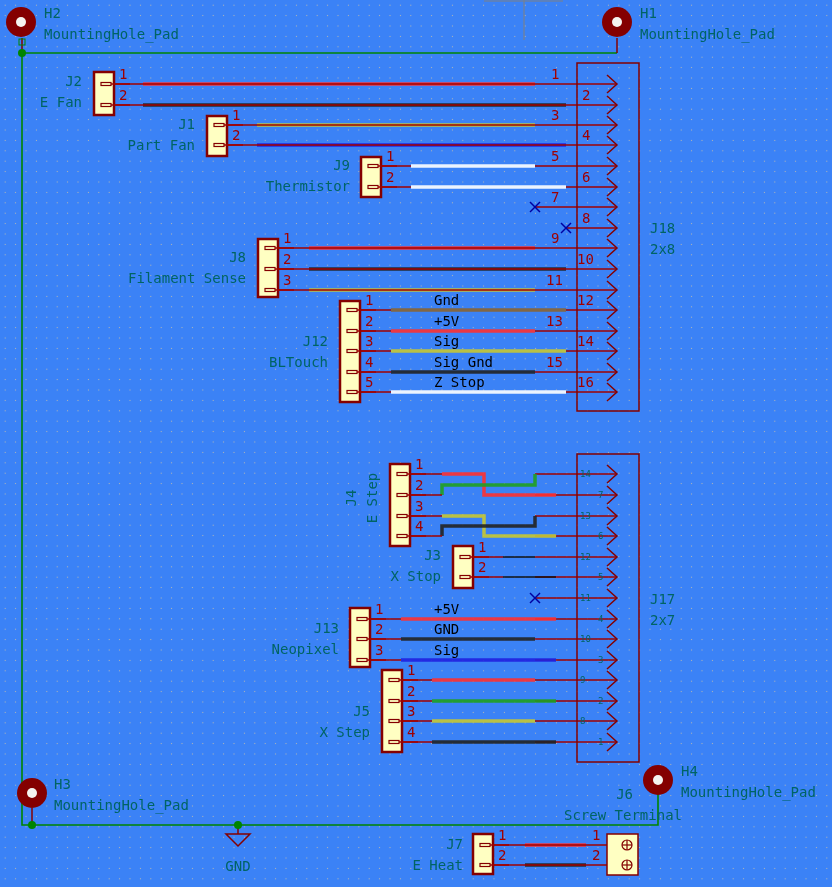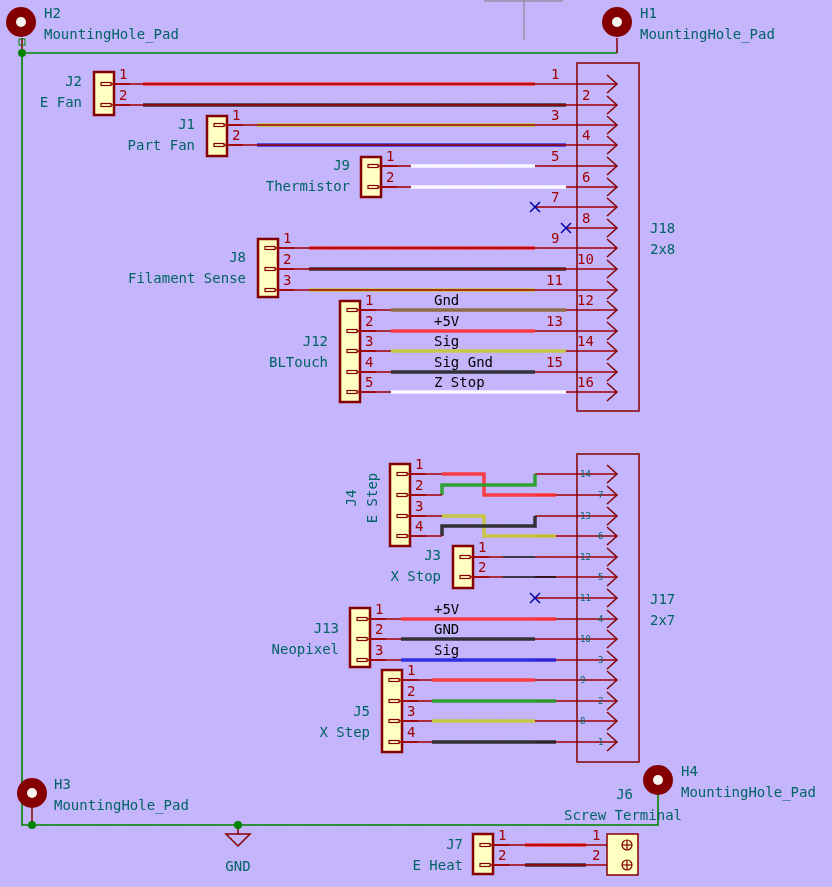--- a/index.html
+++ b/index.html
@@ -1,16 +1,16 @@
 <!DOCTYPE html>
 <html><head>
 <meta charset="utf-8">
 <style>
   html,body{margin:0;padding:0;background:#f5f4ef;}
-  #canvas{position:relative;width:832px;height:887px;overflow:hidden;background:#c4b5fd;}
+  #canvas{position:relative;width:832px;height:887px;overflow:hidden;background:#3b82f6;}
   svg{position:absolute;left:0;top:0;}
   .ref{fill:#006464;font-family:"DejaVu Sans Mono","Liberation Mono",monospace;font-size:14px;}
   .pinnum{fill:#a00000;font-family:"DejaVu Sans Mono","Liberation Mono",monospace;font-size:14px;}
   .pinsmall{fill:#006464;font-family:"DejaVu Sans Mono","Liberation Mono",monospace;font-size:9px;}
   .lbl{fill:#000;font-family:"DejaVu Sans Mono","Liberation Mono",monospace;font-size:14px;}
 </style>
 </head>
 <body>
 
 <div id="canvas">

